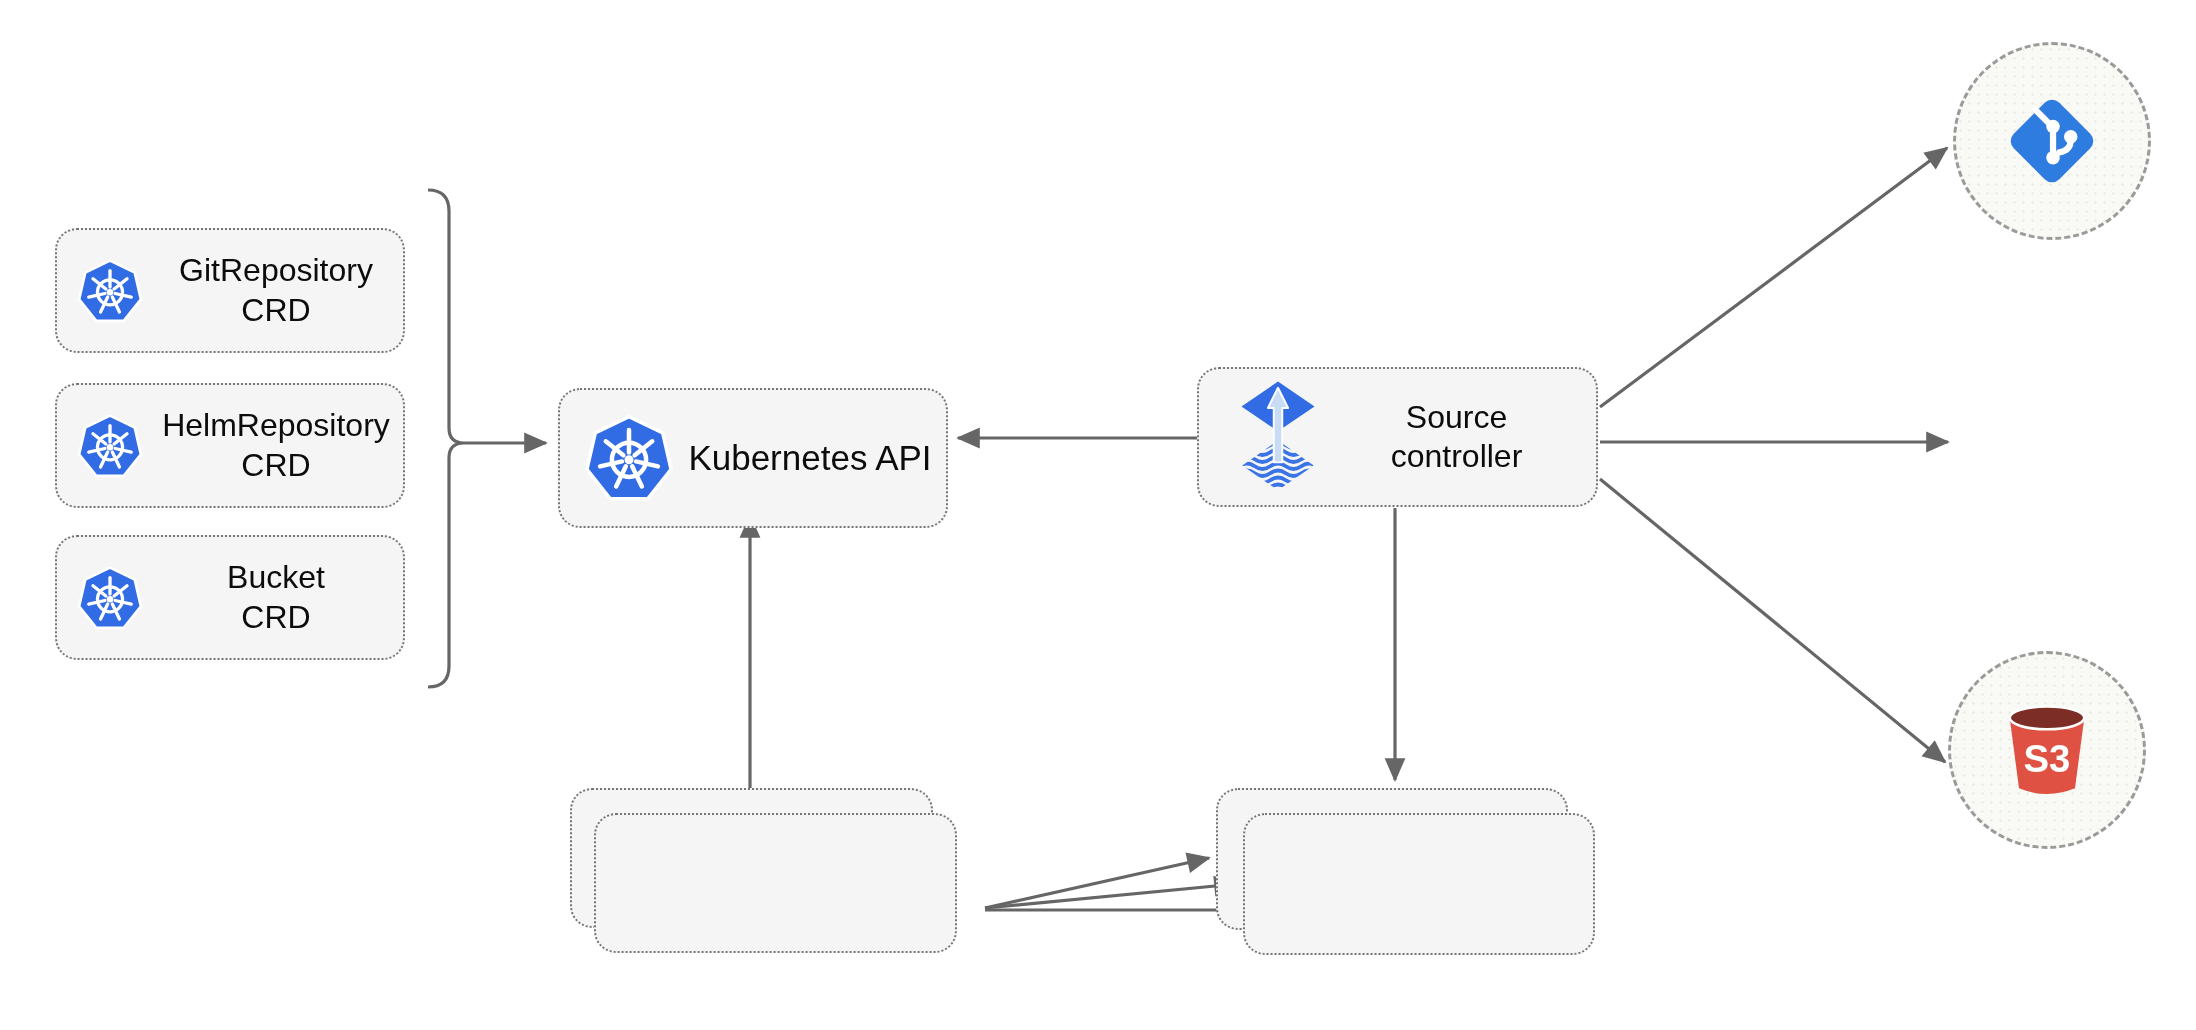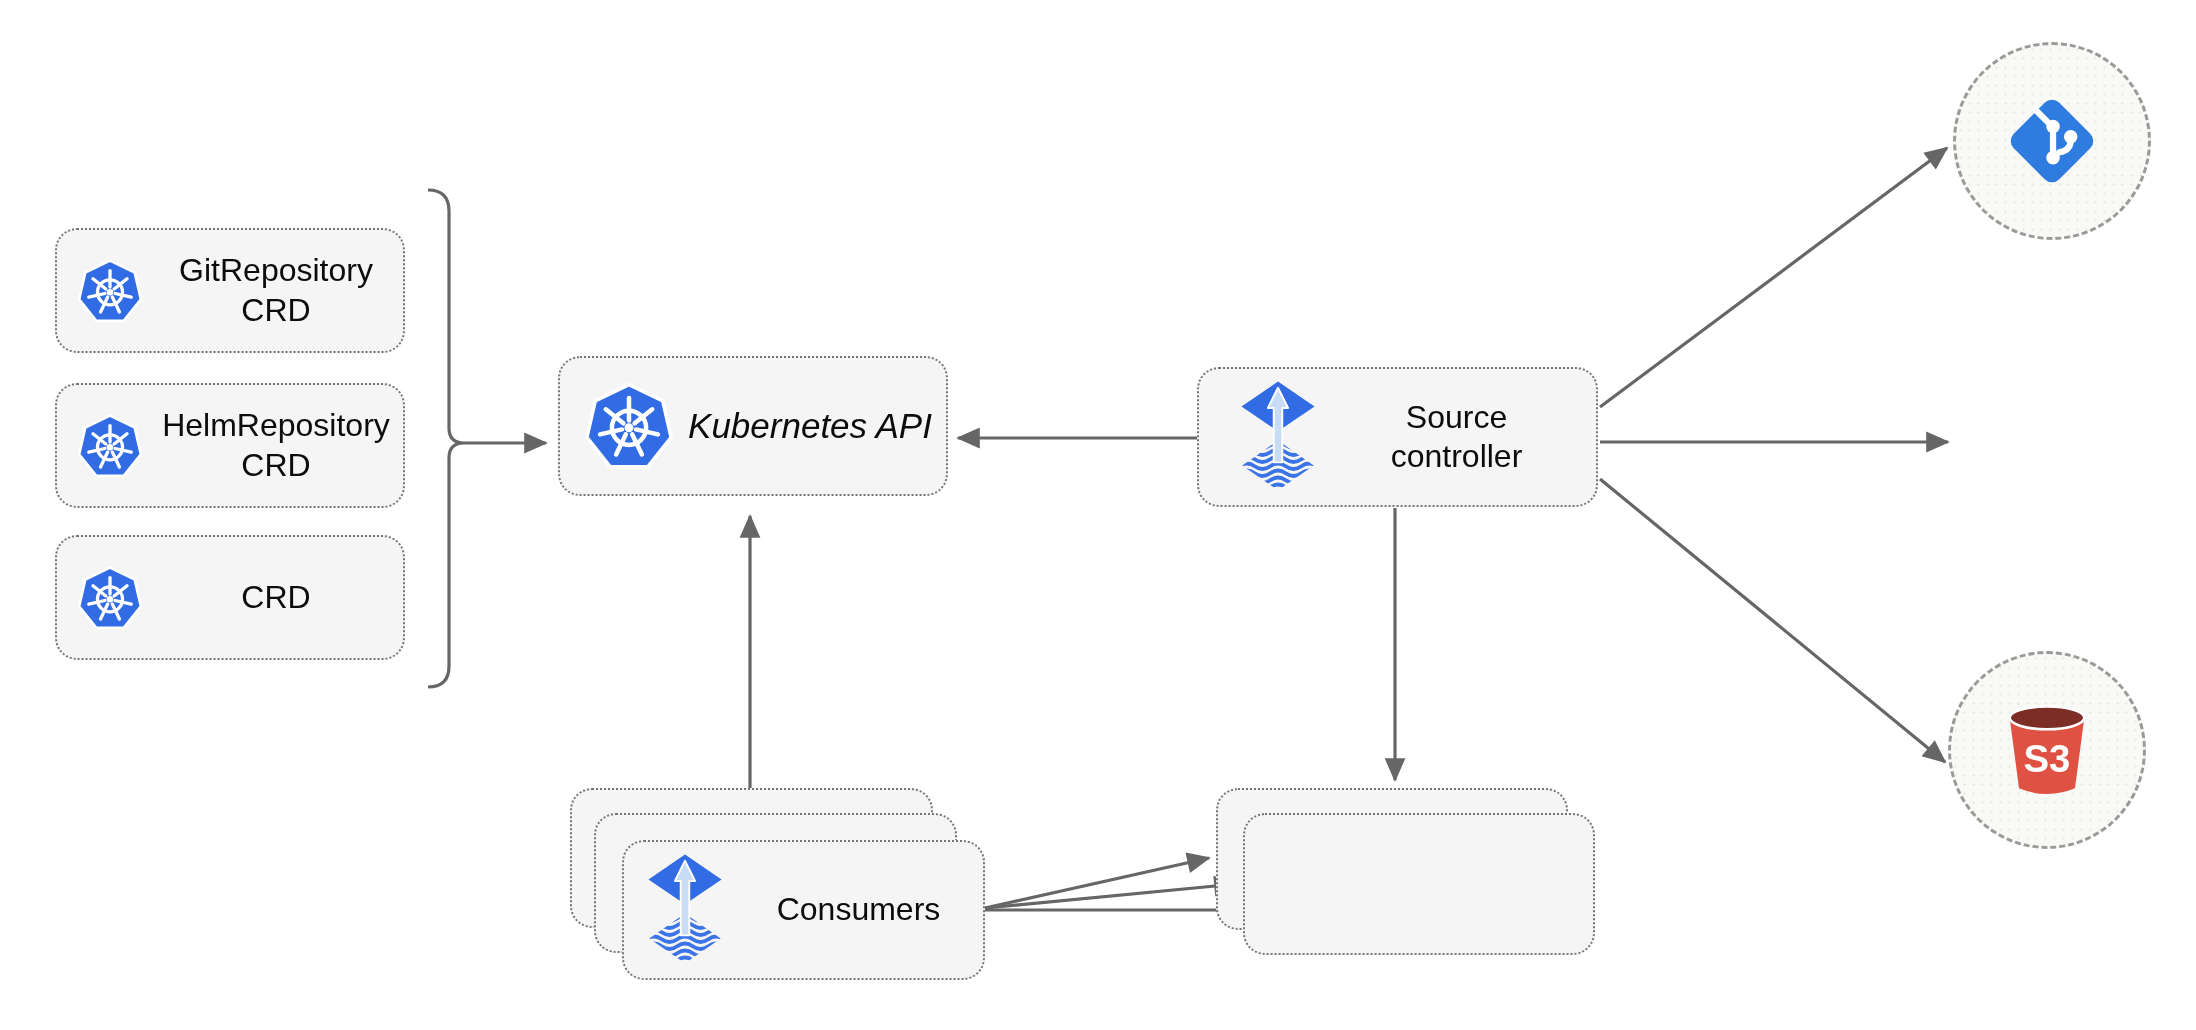--- a/index.html
+++ b/index.html
@@ -8,21 +8,21 @@
     font-family:"Liberation Sans","DejaVu Sans",sans-serif;color:#0c0c0c;
   }
   svg.edge-layer{position:absolute;left:0;top:0;width:2196px;height:1030px;pointer-events:none;}
   .node{
     position:absolute;background:#f5f5f5;border:2.5px dotted #757575;border-radius:22px;
     display:flex;align-items:center;box-sizing:border-box;
   }
   .node .txt{flex:1;text-align:center;font-size:32px;line-height:1.22;color:#0c0c0c;}
   .crd-box{left:55px;width:350px;height:125px;padding-left:20px;gap:6px;justify-content:space-between;}
   .crd-1{top:228px;} .crd-2{top:383px;} .crd-3{top:535px;}
-  .api-box{left:558px;top:356px;width:390px;height:140px;padding-left:24px;gap:0;font-style:italic;}
+  .api-box{left:558px;top:388px;width:390px;height:140px;padding-left:24px;gap:0;}
   .api-box .txt{font-size:35px;}
   .src-box{left:1197px;top:367px;width:401px;height:140px;padding-left:40px;}
   .stack-box{width:363px;height:140px;}
   .stack-art{width:352px;height:142px;}
   .front{padding-left:22px;gap:10px;}
   .ext-circle{
     position:absolute;width:198px;height:198px;border:3px dashed #9a9a9a;border-radius:50%;
     box-sizing:border-box;display:flex;align-items:center;justify-content:center;
     background-color:#f9f9f6;
     background-image:radial-gradient(#ececE6 1.2px, transparent 1.3px);
@@ -110,20 +110,21 @@
           <line x1="56.3" y1="47" x2="75.8" y2="31.4"></line>
         <line x1="57.8" y1="53.8" x2="82.2" y2="59.3"></line>
           <line x1="53.5" y1="59.2" x2="64.3" y2="81.7"></line>
         <line x1="46.5" y1="59.2" x2="35.7" y2="81.7"></line>
           <line x1="42.2" y1="53.8" x2="17.8" y2="59.3"></line>
         <line x1="43.7" y1="47" x2="24.2" y2="31.4"></line>
       </g>
       <circle cx="50" cy="52" r="5" fill="#ffffff"></circle>
     </svg>
     <div class="txt">
+      <div>Bucket</div>
       <div>CRD</div>
     </div>
   </div>
 
   <div class="node api-box">
     <svg class="icon" width="90" height="90" viewBox="0 0 100 100">
       <polygon points="50,4 87.5,22.1 96.8,62.7 70.8,95.3 29.2,95.3 3.2,62.7 12.5,22.1" fill="#326CE5" stroke="#ffffff" stroke-width="4" stroke-linejoin="round"></polygon>
       <g stroke="#ffffff" stroke-width="5" stroke-linecap="round">
         <circle cx="50" cy="52" r="19" fill="none"></circle>
         <line x1="50" y1="44" x2="50" y2="19"></line>
@@ -159,41 +160,20 @@
       <polygon points="50,10 63,36 55.5,36 55.5,106 44.5,106 44.5,36 37,36" fill="#C9DCF6" stroke="#ffffff" stroke-width="2.5" stroke-linejoin="round"></polygon>
     </svg>
     <div class="txt">
       <div>Source</div>
       <div>controller</div>
     </div>
   </div>
 
   <div class="node stack-box" style="left:570px;top:788px;"></div>
   <div class="node stack-box" style="left:594px;top:813px;"></div>
-  <div class="node stack-box front" style="left:622px;top:840px;">
-    <svg class="icon" width="78" height="115" viewBox="0 0 100 148">
-      <defs>
-          <clipPath id="fluxclip2">
-            <polygon points="50,78 96,110 50,142 4,110"></polygon>
-          </clipPath>
-        </defs>
-      <polygon points="50,2 97,34 50,66 3,34" fill="#316CE4"></polygon>
-      <g clip-path="url(#fluxclip2)" stroke="#3A74E6" stroke-width="5" fill="none">
-        <path d="M0,84 q 10,-7 20,0 t 20,0 t 20,0 t 20,0 t 20,0"></path>
-        <path d="M0,93 q 10,-7 20,0 t 20,0 t 20,0 t 20,0 t 20,0"></path>
-        <path d="M0,102 q 10,-7 20,0 t 20,0 t 20,0 t 20,0 t 20,0"></path>
-        <path d="M0,111 q 10,-7 20,0 t 20,0 t 20,0 t 20,0 t 20,0"></path>
-        <path d="M0,120 q 10,-7 20,0 t 20,0 t 20,0 t 20,0 t 20,0"></path>
-        <path d="M0,129 q 10,-7 20,0 t 20,0 t 20,0 t 20,0 t 20,0"></path>
-        <path d="M0,138 q 10,-7 20,0 t 20,0 t 20,0 t 20,0 t 20,0"></path>
-      </g>
-      <polygon points="50,10 63,36 55.5,36 55.5,106 44.5,106 44.5,36 37,36" fill="#C9DCF6" stroke="#ffffff" stroke-width="2.5" stroke-linejoin="round"></polygon>
-    </svg>
-    <div class="txt">Consumers</div>
-  </div>
 
   <div class="node stack-art" style="left:1216px;top:788px;"></div>
   <div class="node stack-art" style="left:1243px;top:813px;"></div>
 
   <div class="ext-circle circ-git">
     <svg width="104" height="104" viewBox="0 0 100 100">
       <rect x="19" y="19" width="62" height="62" rx="10" fill="#2F7CE0" transform="rotate(45 50 50)"></rect>
       <g stroke="#ffffff" stroke-width="6" stroke-linecap="round" fill="none">
         <line x1="34" y1="20" x2="49" y2="35"></line>
         <line x1="51" y1="38" x2="51" y2="65"></line>

